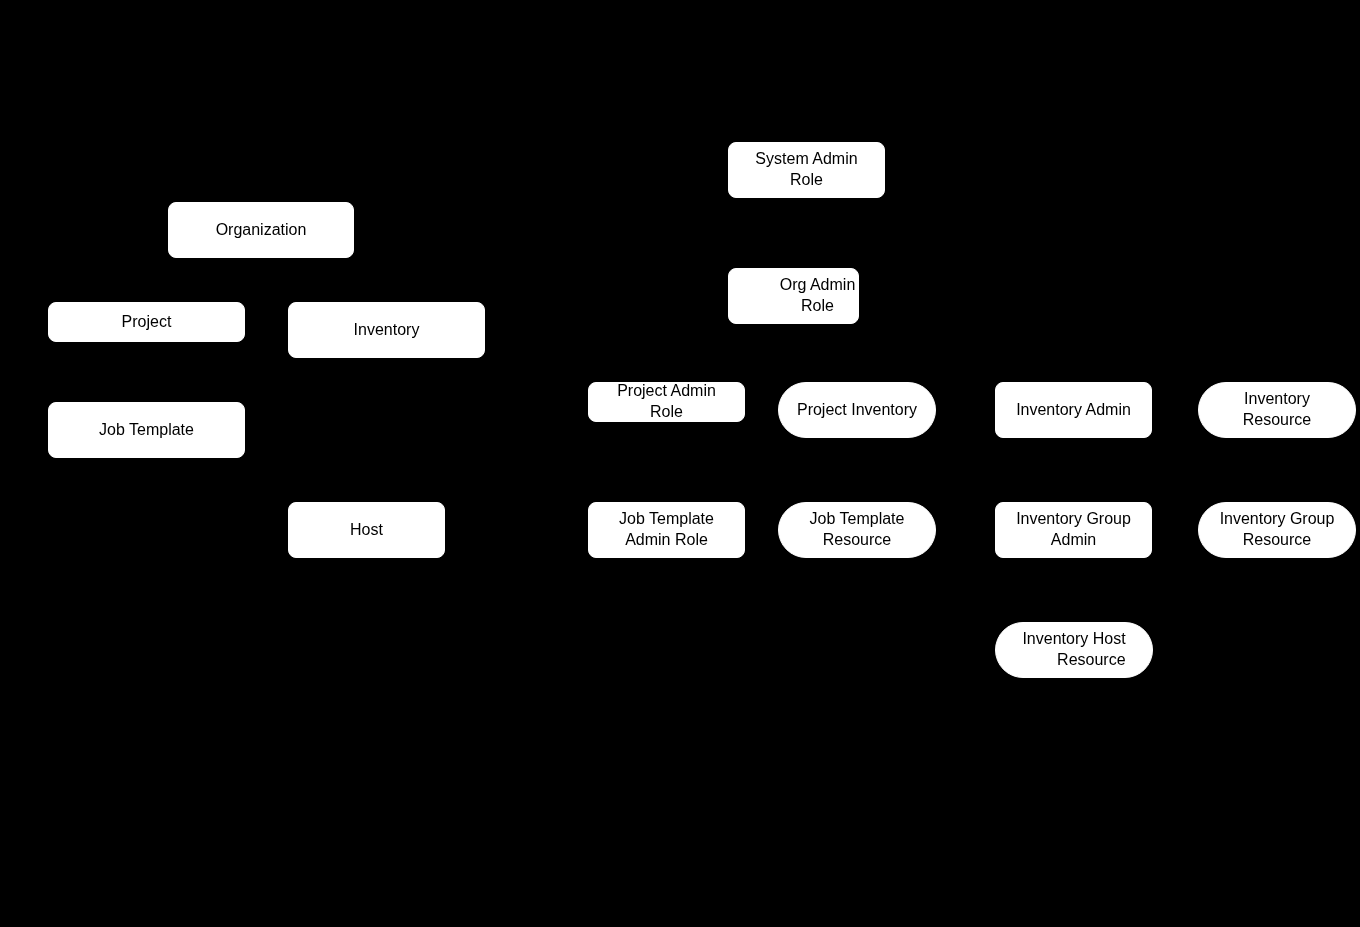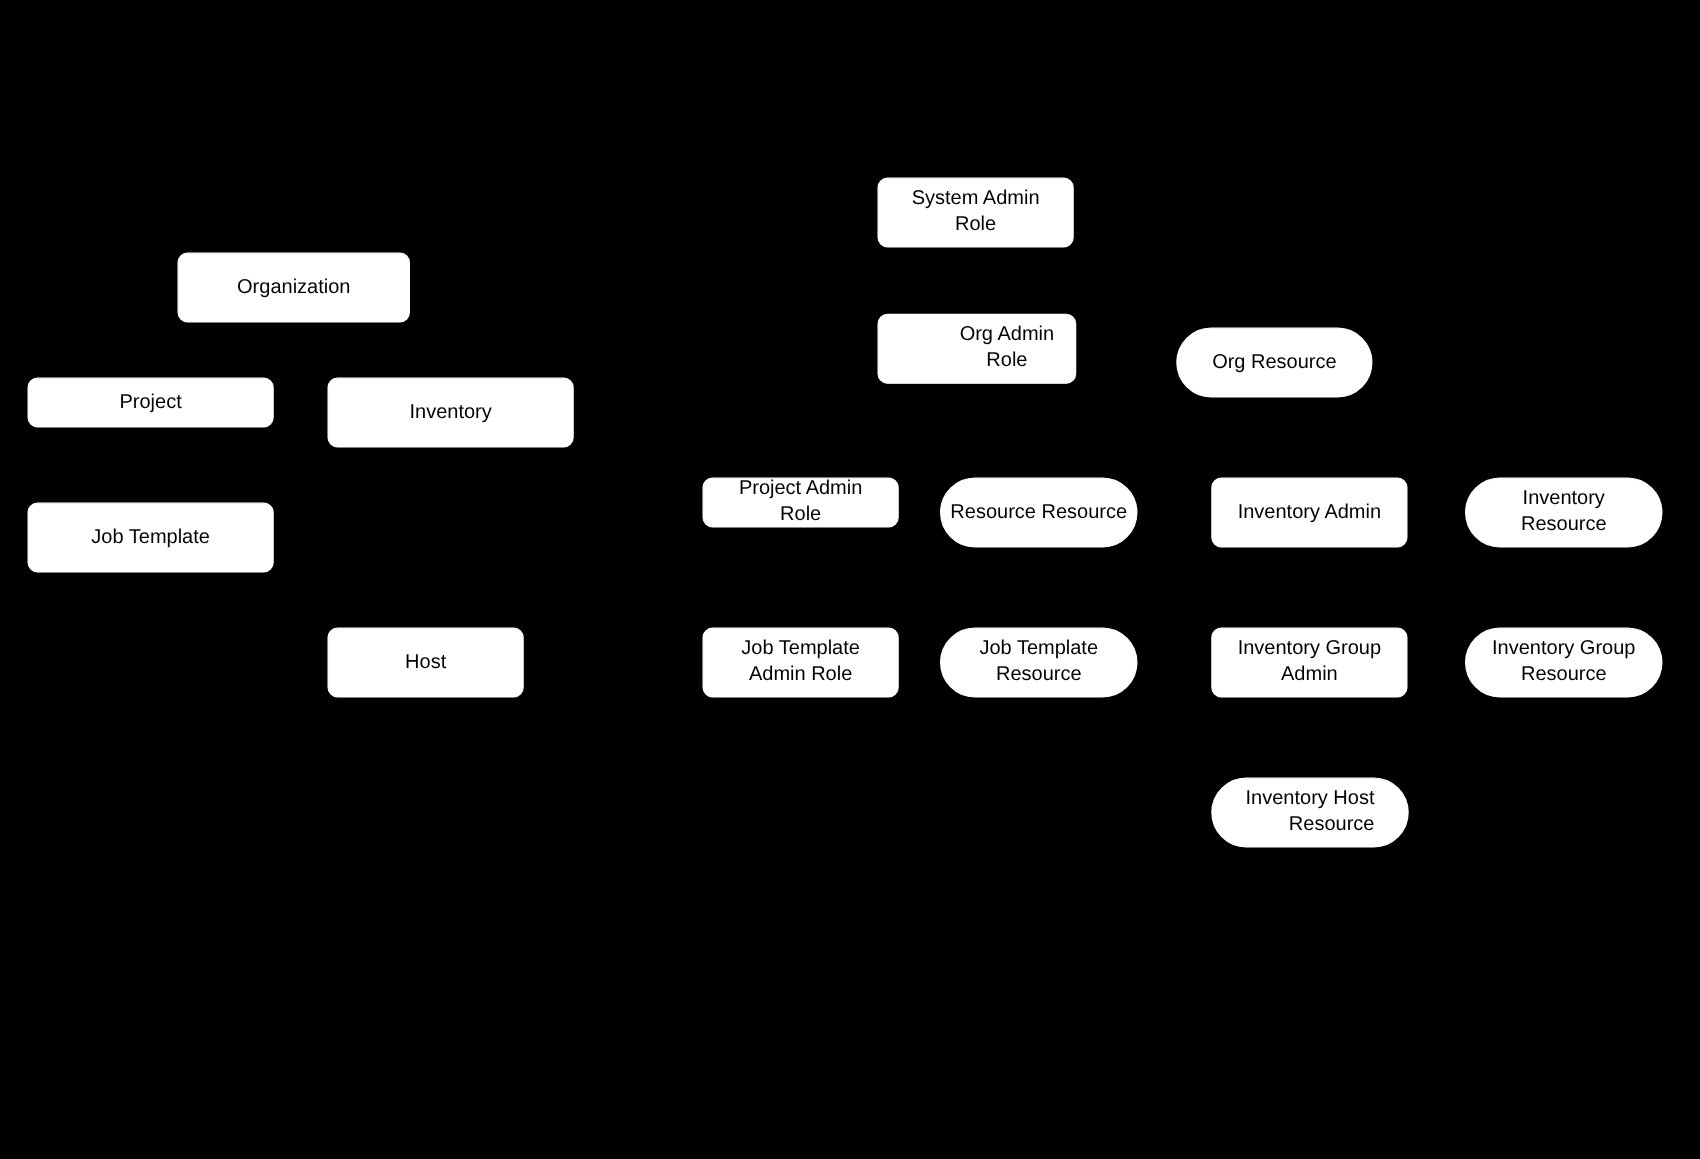--- a/index.html
+++ b/index.html
@@ -26,20 +26,21 @@
     align-items: center;
     justify-content: center;
     text-align: center;
     background: var(--node_fill);
     color: var(--node_text);
     font-family: "Liberation Sans", sans-serif;
     font-size: 16px;
     line-height: 1.3;
     white-space: pre-line;
     border: 1px solid var(--node_fill);
+    margin-left: 26px;
   }
   .rect { border-radius: 8px; }
   .pill { border-radius: 28px; }
 </style>
 </head>
 <body>
 
 <div class="canvas">
 
   <div class="node rect" style="left:142px; top:202px; width:186px; height:56px;">Organization</div>
@@ -49,28 +50,27 @@
   <div class="node rect" style="left:262px; top:302px; width:197px; height:56px;">Inventory</div>
 
   <div class="node rect" style="left:22px; top:402px; width:197px; height:56px;">Job Template</div>
 
 
   <div class="node rect" style="left:262px; top:502px; width:157px; height:56px;">Host</div>
 
   <div class="node rect" style="left:702px; top:142px; width:157px; height:56px;">System Admin
 Role</div>
 
-  <div class="node rect" style="left:702px; top:251px; width:159px; height:56px;padding-left:48px;">Org Admin Role</div>
+  <div class="node rect" style="left:702px; top:268px; width:131px; height:56px;padding-left:48px;">Org Admin Role</div>
 
-  <div class="node pill" style="left:941px; top:262px; width:157px; height:56px;">Org Resource</div>
 
   <div class="node rect" style="left:562px; top:382px; width:157px; height:40px;">Project Admin
 Role</div>
 
-  <div class="node pill" style="left:752px; top:382px; width:158px; height:56px;">Resource Resource</div>
+  <div class="node pill" style="left:752px; top:382px; width:158px; height:56px;">Project Inventory</div>
 
   <div class="node rect" style="left:969px; top:382px; width:157px; height:56px;">Inventory Admin</div>
 
   <div class="node pill" style="left:1172px; top:382px; width:158px; height:56px;">Inventory
 Resource</div>
 
   <div class="node rect" style="left:562px; top:502px; width:157px; height:56px;">Job Template
 Admin Role</div>
 
   <div class="node pill" style="left:752px; top:502px; width:158px; height:56px;">Job Template

